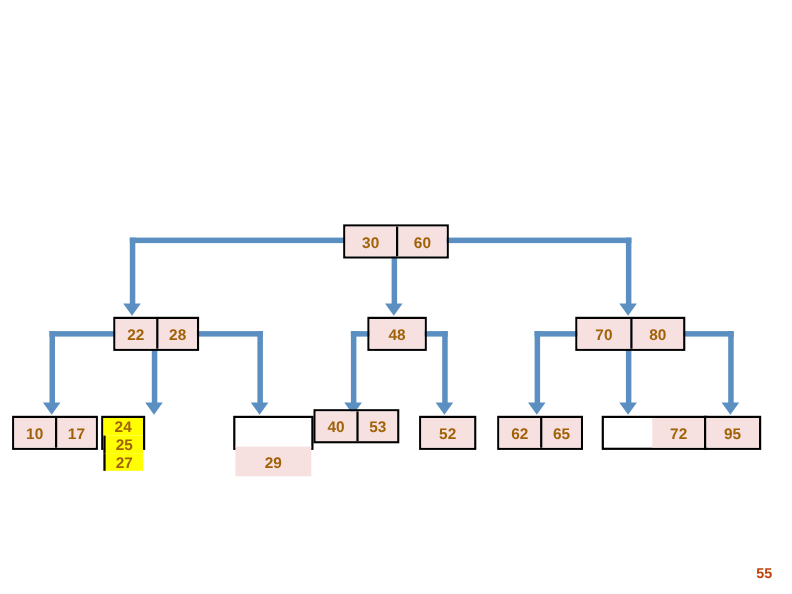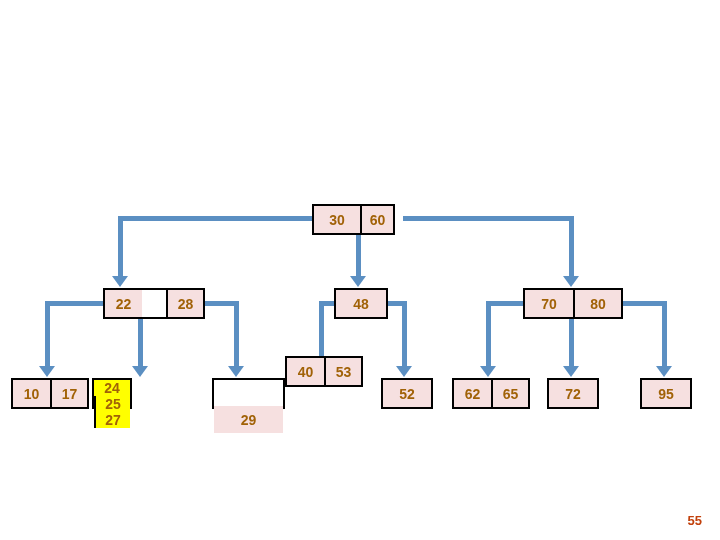--- a/index.html
+++ b/index.html
@@ -130,23 +130,23 @@
 
     <div class="seg h" style="left:617px; top:301px; width:50px;"></div>
     <div class="seg v" style="left:662px; top:301px; height:66px;"></div>
     <div class="arrow" style="left:656px; top:366px;"></div>
 
   </div>
 
   <div id="nodes">
       <div class="node" style="left: 312px; top: 204px;">
         <div class="cell" style="width: 46px;">30</div>
-        <div class="cell" style="width: 33px;">60</div>
+        <div class="cell" style="width: 46px;">60</div>
       </div>
-      <div class="node" style="left: 103px; top: 288px; gap: 24px;">
+      <div class="node" style="left: 103px; top: 288px;">
         <div class="cell" style="width: 37px;">22</div>
         <div class="cell" style="width: 37px;">28</div>
       </div>
       <div class="node" style="left: 334px; top: 288px;">
         <div class="cell" style="width: 50px;">48</div>
       </div>
       <div class="node" style="left: 523px; top: 288px;">
         <div class="cell" style="width: 48px;">70</div>
         <div class="cell" style="width: 48px;">80</div>
       </div>
@@ -155,32 +155,32 @@
         <div class="cell" style="width: 37px;">17</div>
       </div>
       <div class="node highlight" style="left: 92px; top: 378px; flex-direction: column;">
         <div class="cell" style="width: 36px;">24</div>
         <div class="cell" style="width: 36px;">25</div>
         <div class="cell" style="width: 36px;">27</div>
       </div>
       <div class="node" style="left: 212px; top: 378px;">
         <div class="cell" style="width: 69px; margin-top: 26px;">29</div>
       </div>
-      <div class="node" style="left: 285px; top: 356px;">
+      <div class="node" style="left: 285px; top: 372px;">
         <div class="cell" style="width: 37px;">40</div>
         <div class="cell" style="width: 37px;">53</div>
       </div>
       <div class="node" style="left: 381px; top: 378px;">
         <div class="cell" style="width: 48px;">52</div>
       </div>
       <div class="node" style="left: 452px; top: 378px;">
         <div class="cell" style="width: 37px;">62</div>
         <div class="cell" style="width: 37px;">65</div>
       </div>
-      <div class="node" style="left: 547px; top: 378px;">
+      <div class="node" style="left: 547px; top: 378px; padding-left: 44px;">
         <div class="cell" style="width: 48px;">72</div>
       </div>
       <div class="node" style="left: 640px; top: 378px;">
         <div class="cell" style="width: 48px;">95</div>
       </div>
     </div>
 
   <div id="page-num">55</div>
 
 </div>

